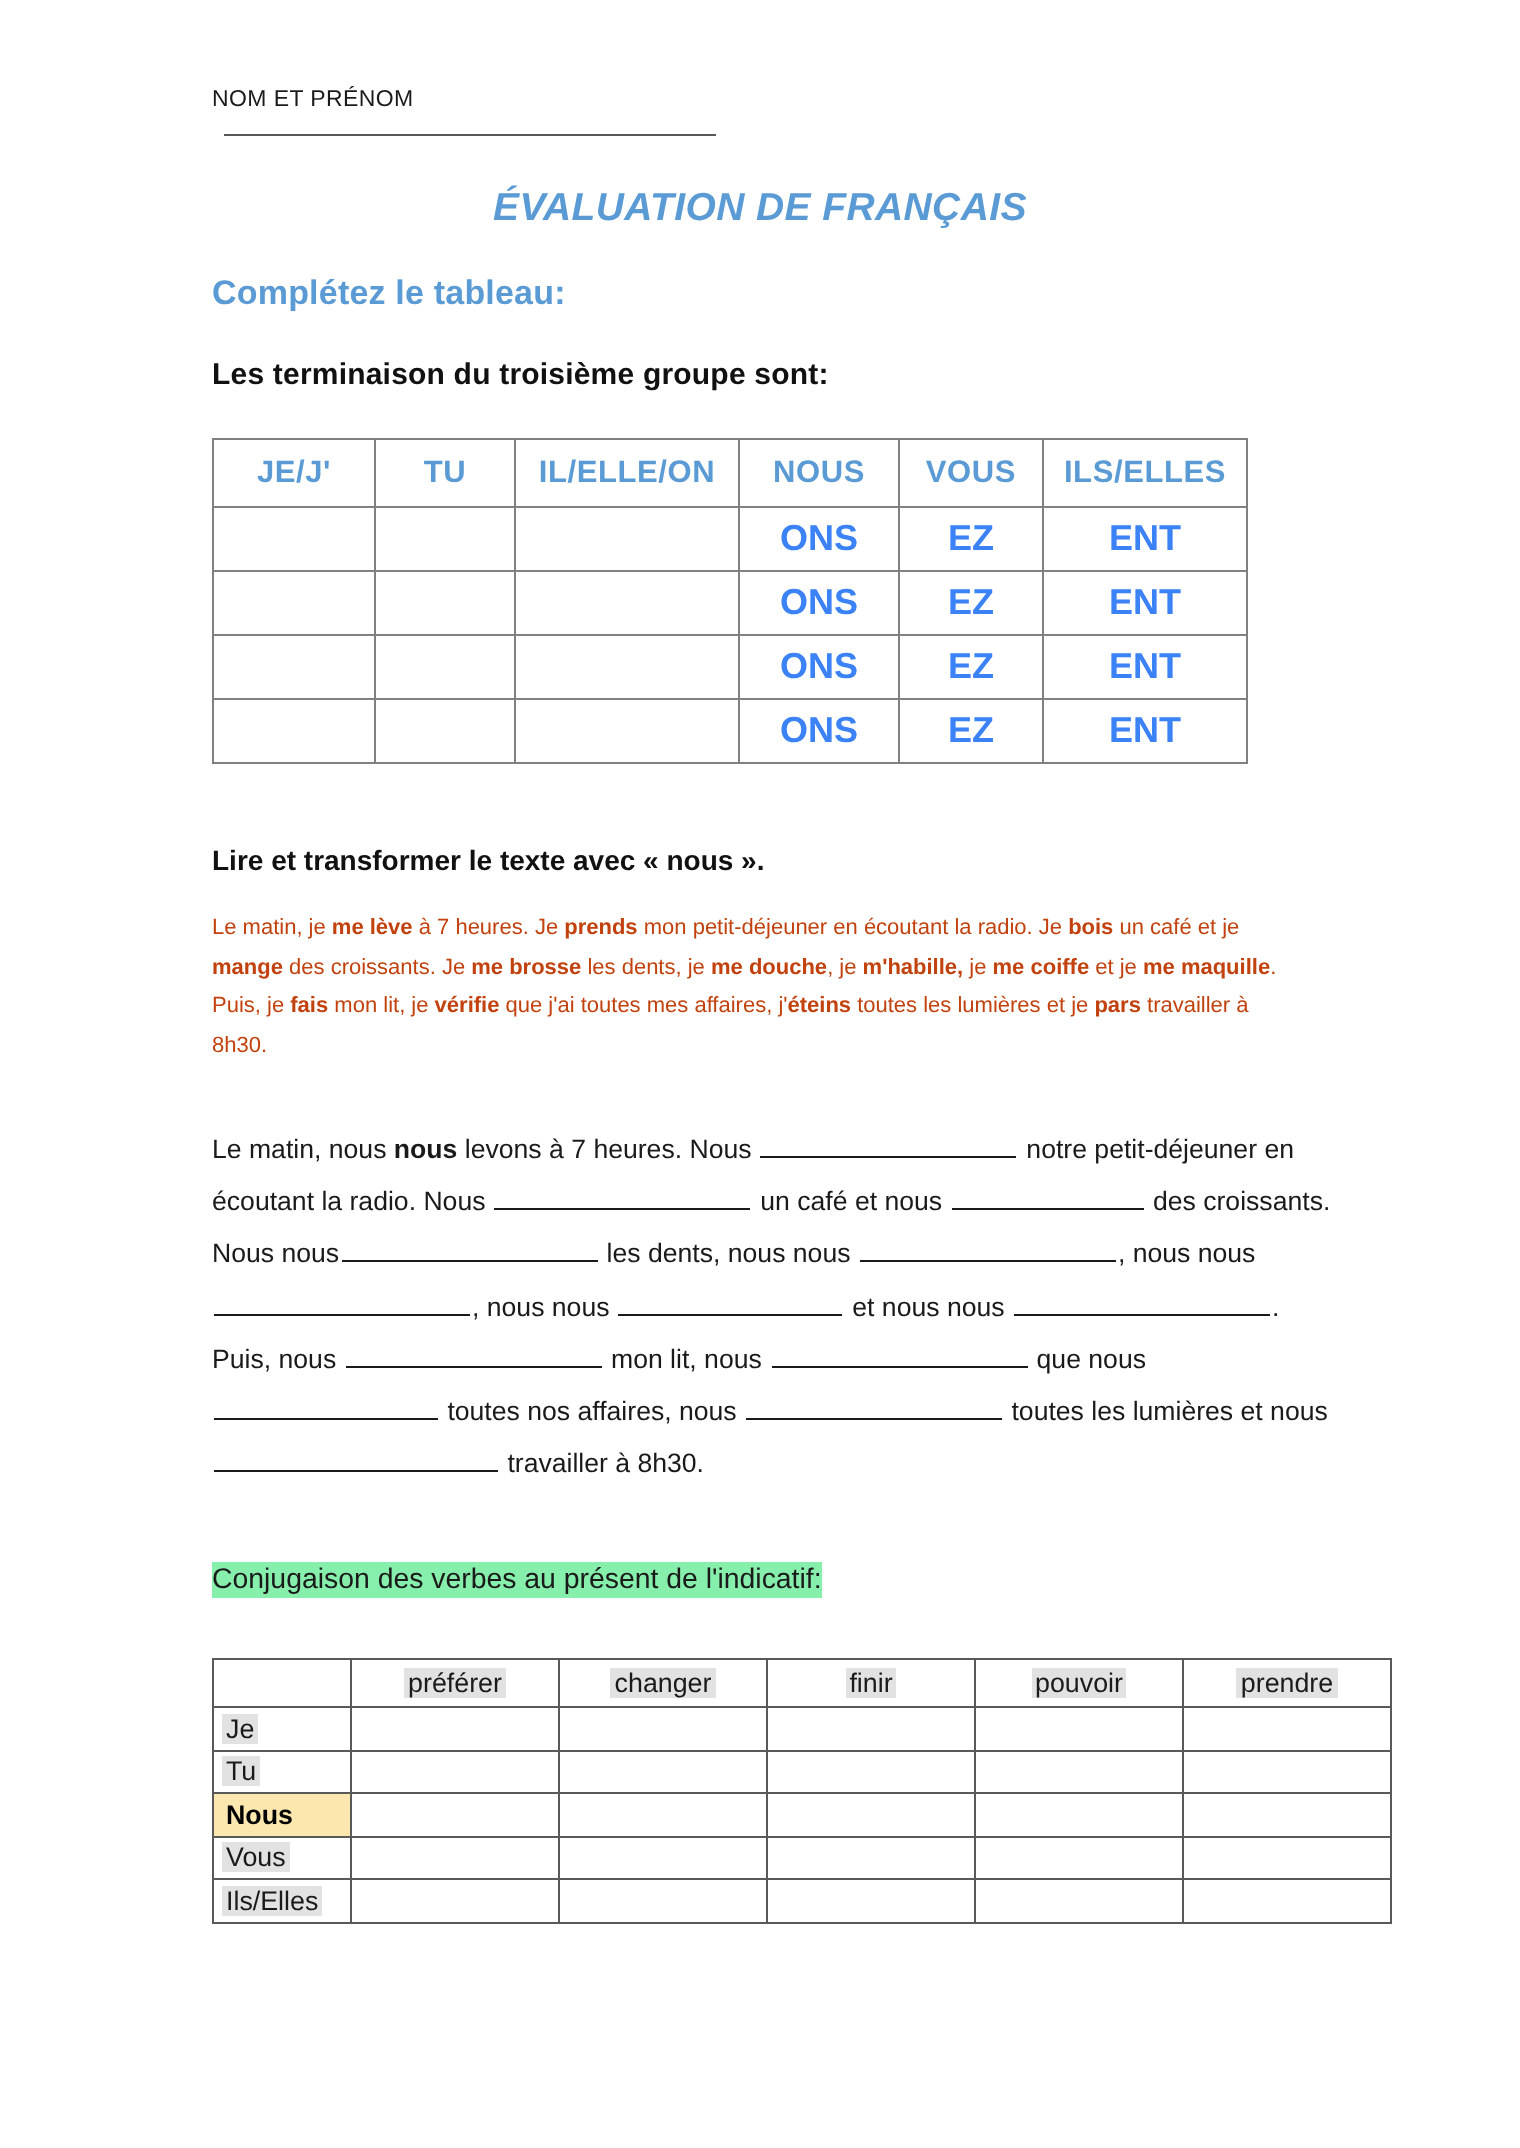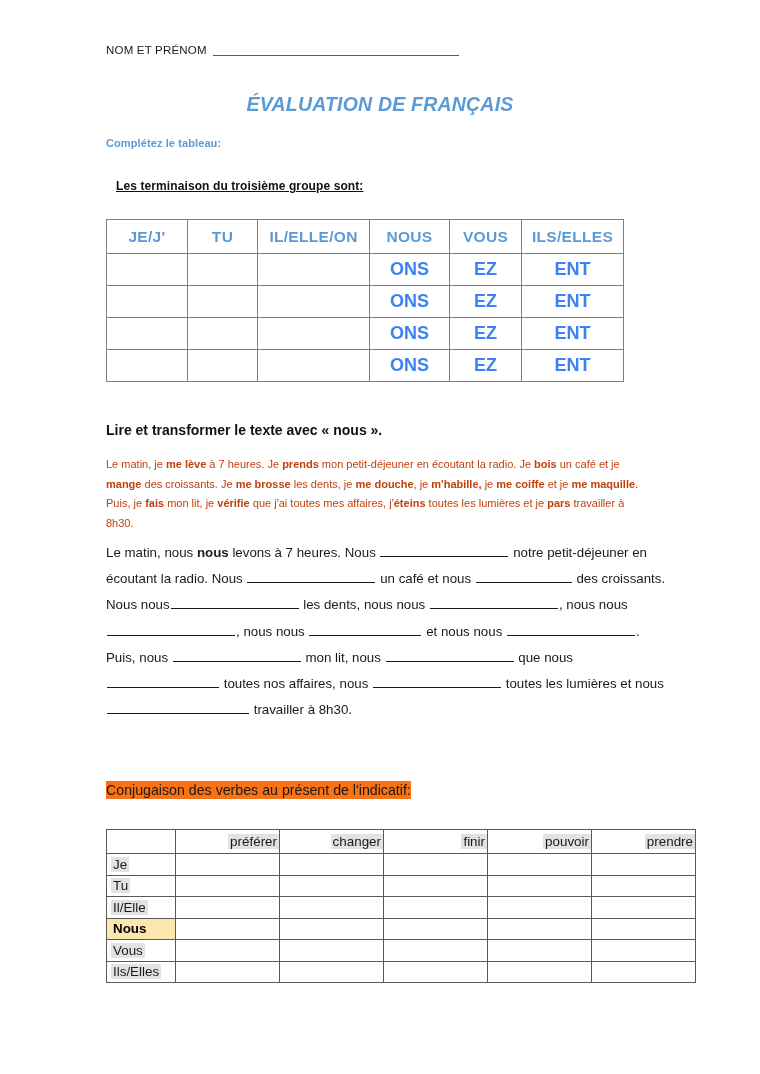--- a/index.html
+++ b/index.html
@@ -22,24 +22,25 @@
     width: 760px;
     height: 1074px;
   }
 
   
   .nom-row {
     position: absolute;
     left: 106px;
     top: 44px;
     display: flex;
-    align-items: center;
+    align-items: flex-start;
     font-size: 11.5px;
     letter-spacing: 0.2px;
     color: #1a1a1a;
+    flex-direction: column;
   }
   .nom-label { white-space: nowrap; }
   .nom-rule {
     display: inline-block;
     width: 246px;
     border-bottom: 1.4px solid #58595b;
     margin-left: 6px;
     height: 11px;
   }
 
@@ -53,35 +54,34 @@
     font-weight: bold;
     color: #5b9bd5;
     letter-spacing: 0.2px;
     font-style: italic;
   }
 
   .sub-title {
     position: absolute;
     left: 106px;
     top: 137px;
-    font-size: 11px;
+    font-size: 17px;
     font-weight: bold;
     color: #5b9bd5;
     letter-spacing: 0.1px;
   }
 
   .section-heading {
     position: absolute;
-    left: 116px;
+    left: 106px;
     top: 179px;
-    font-size: 12px;
+    font-size: 15px;
     font-weight: bold;
     color: #111111;
     letter-spacing: 0.1px;
-    text-decoration: underline;
   }
 
   
   .endings-table {
     position: absolute;
     left: 106px;
     top: 219px;
     border-collapse: collapse;
     table-layout: fixed;
   }
@@ -131,21 +131,21 @@
     line-height: 19.6px;
     color: #c2410c;
     text-align: left;
   }
   .source-para b { font-weight: bold; }
 
   
   .transform-para {
     position: absolute;
     left: 106px;
-    top: 540px;
+    top: 562px;
     width: 560px;
     font-size: 13.3px;
     line-height: 26.2px;
     color: #1a1a1a;
   }
   .transform-para b { font-weight: bold; }
   .blank {
     display: inline-block;
     border-bottom: 1.5px solid #1a1a1a;
     height: 13px;
@@ -159,42 +159,42 @@
 
   
   .conj-heading {
     position: absolute;
     left: 106px;
     top: 782px;
     font-size: 14.2px;
     color: #1a1a1a;
   }
   .conj-heading span.hl {
-    background: #f97316;
+    background: #86efac;
     padding: 1px 0;
   }
 
   .conj-table {
     position: absolute;
     left: 106px;
     top: 829px;
     border-collapse: collapse;
     table-layout: fixed;
   }
   .conj-table td {
     border: 1px solid #595959;
     height: 20.5px;
     padding: 0 0 0 4px;
     font-size: 13.4px;
     color: #1a1a1a;
     vertical-align: middle;
   }
   .conj-table thead td {
     height: 23px;
-    text-align: right;
+    text-align: center;
     padding: 0;
   }
   .conj-table thead td span.hl {
     background: #e2e2e2;
     padding: 0 2px;
   }
   .conj-col-label { width: 68px; }
   .conj-col-verb  { width: 103px; }
 
   .row-label span.hl {
@@ -303,28 +303,20 @@
       </tr>
       <tr>
         <td class="row-label"><span class="hl">Tu</span></td>
         <td></td>
         <td></td>
         <td></td>
         <td></td>
         <td></td>
       </tr>
       <tr>
-        <td class="row-label"><span class="hl">Il/Elle</span></td>
-        <td></td>
-        <td></td>
-        <td></td>
-        <td></td>
-        <td></td>
-      </tr>
-      <tr>
         <td class="row-label nous-cell"><span class="hl">Nous</span></td>
         <td></td>
         <td></td>
         <td></td>
         <td></td>
         <td></td>
       </tr>
       <tr>
         <td class="row-label"><span class="hl">Vous</span></td>
         <td></td>

